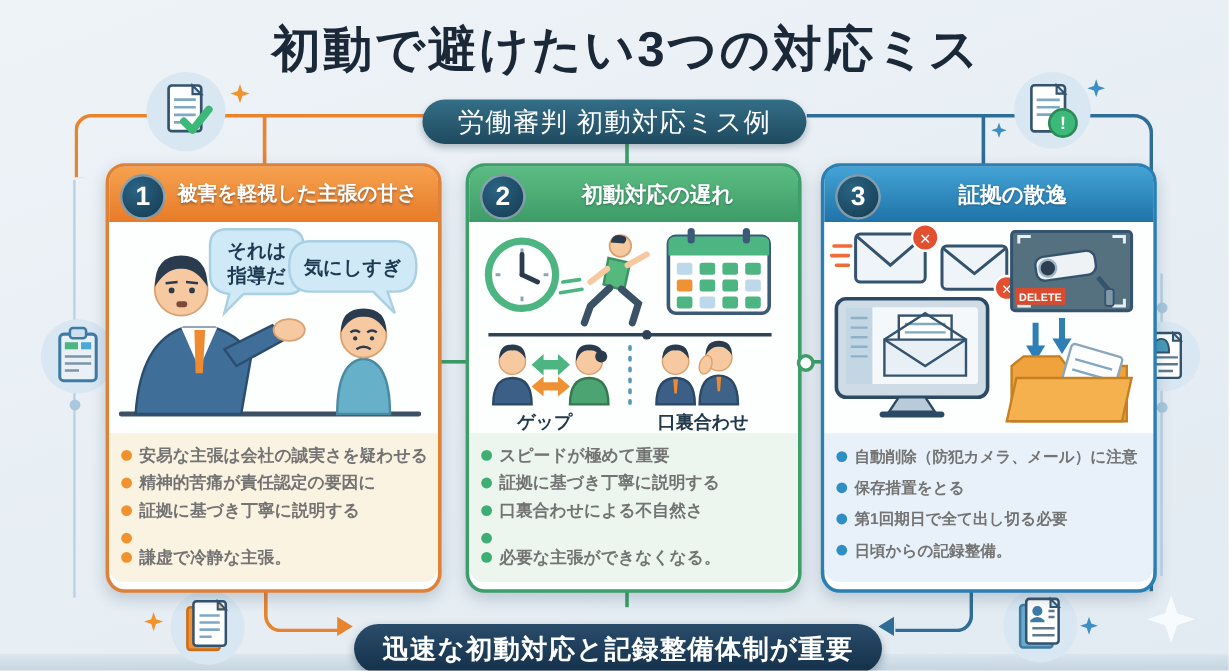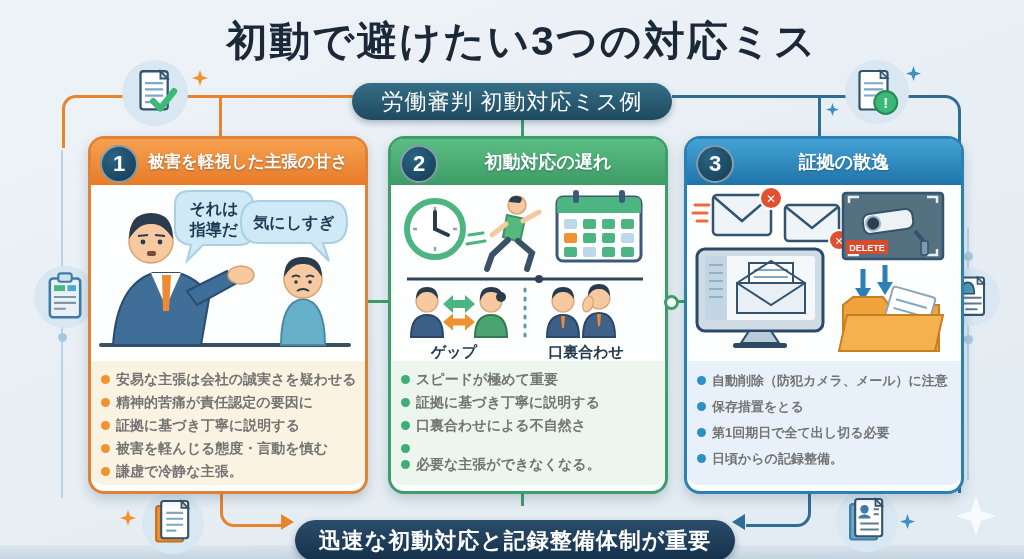--- a/index.html
+++ b/index.html
@@ -159,21 +159,20 @@
       <div class="bullet">
           <span class="dot"></span>
           <span>精神的苦痛が責任認定の要因に</span>
         </div>
       <div class="bullet">
           <span class="dot"></span>
           <span>証拠に基づき丁寧に説明する</span>
         </div>
       <div class="bullet">
           <span class="dot"></span>
-          <span>被害を軽んじる態度・言動を慎む</span>
         </div>
       <div class="bullet">
           <span class="dot"></span>
           <span>謙虚で冷静な主張。</span>
         </div>
     </div>
   </div>
 
   <div class="card card-2">
     <div class="card-header">

